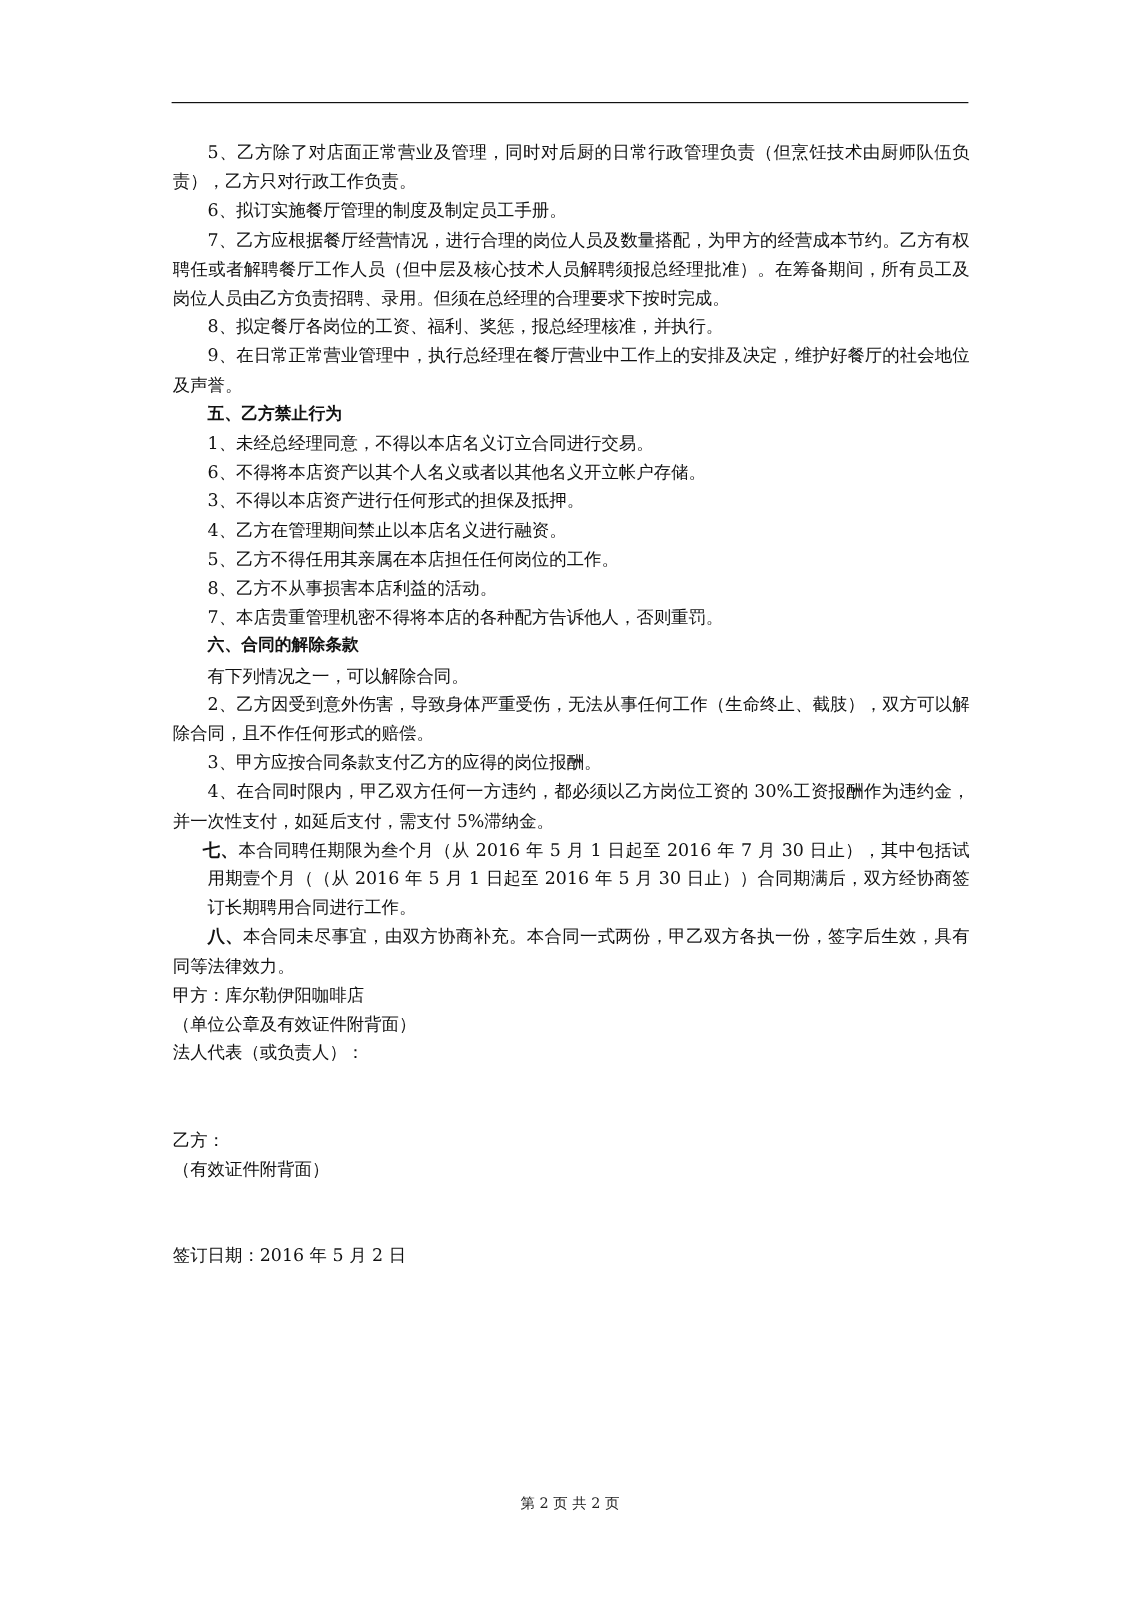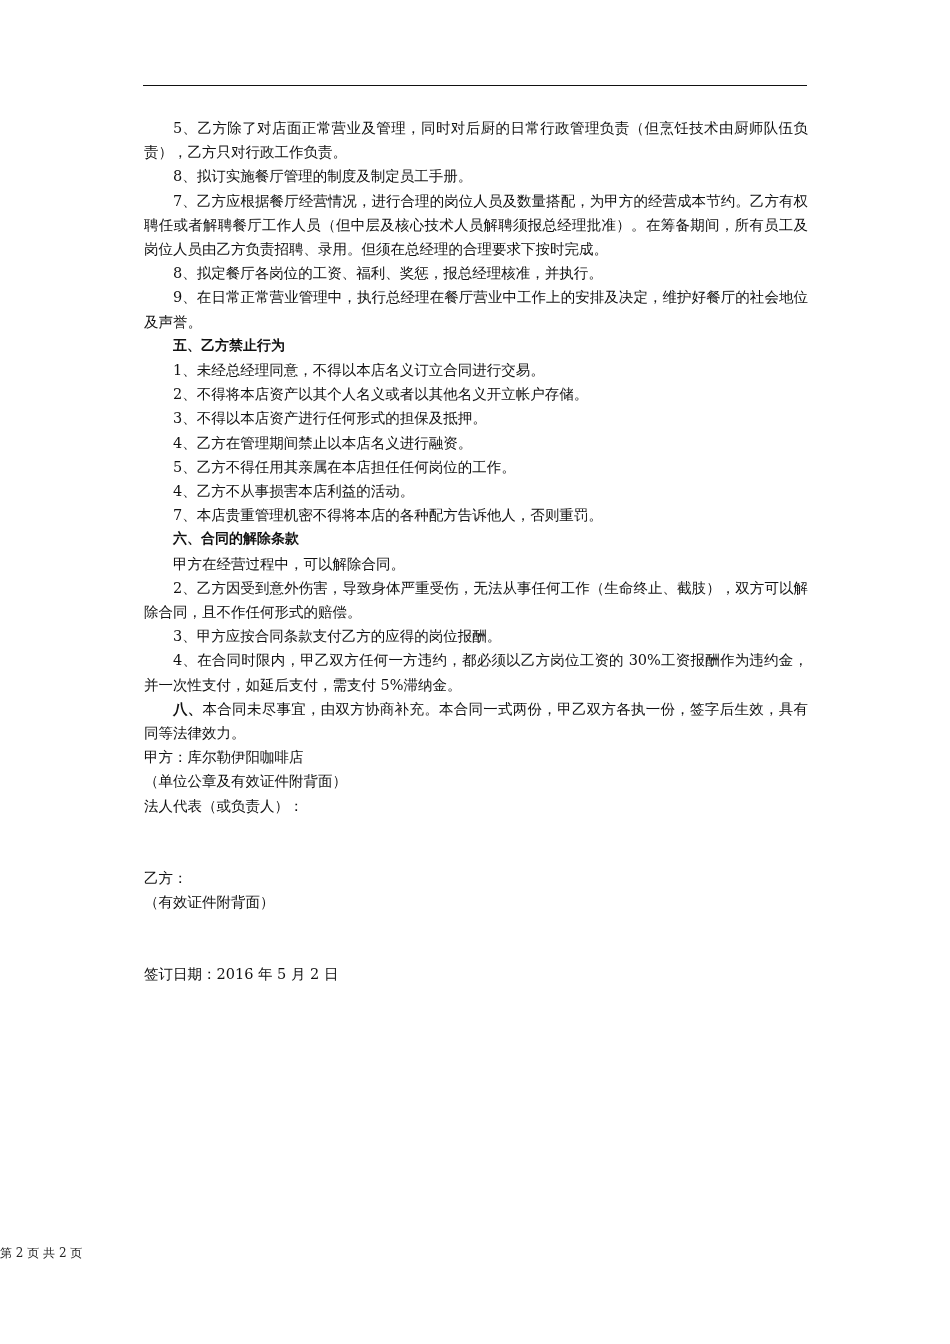--- a/index.html
+++ b/index.html
@@ -10,50 +10,51 @@
   .content { position: absolute; left: 144px; top: 116px; width: 664px; font-size: 14.5px; line-height: 24.2px; }
   .p { margin: 0; text-align: justify; }
   .indent { text-indent: 29px; }
   .head { font-weight: bold; padding-left: 29px; font-family: Liberation Mono, monospace; font-size: 14px; }
   .bold { font-weight: bold; }
   .clause7 { padding-left: 29px; text-indent: 0; }
   .clause7 .first { margin-left: -4px; }
   .gap-large { height: 48px; }
   .gap-xl { height: 48px; }
   .right { }
-  .footer { position: absolute; left: 0; width: 950px; top: 1245px; text-align: left; font-size: 12px; color: #222; }
+  .footer { position: absolute; left: 0; width: 950px; top: 1245px; text-align: center; font-size: 12px; color: #222; }
 </style>
 </head>
 <body>
 
 <div class="page">
   <div class="header-rule"></div>
 
   <div class="content">
     <p class="p indent">5、乙方除了对店面正常营业及管理，同时对后厨的日常行政管理负责（但烹饪技术由厨师队伍负责），乙方只对行政工作负责。</p>
-    <p class="p indent">8、拟订实施餐厅管理的制度及制定员工手册。</p>
+    <p class="p indent">6、拟订实施餐厅管理的制度及制定员工手册。</p>
     <p class="p indent">7、乙方应根据餐厅经营情况，进行合理的岗位人员及数量搭配，为甲方的经营成本节约。乙方有权聘任或者解聘餐厅工作人员（但中层及核心技术人员解聘须报总经理批准）。在筹备期间，所有员工及岗位人员由乙方负责招聘、录用。但须在总经理的合理要求下按时完成。</p>
     <p class="p indent">8、拟定餐厅各岗位的工资、福利、奖惩，报总经理核准，并执行。</p>
     <p class="p indent">9、在日常正常营业管理中，执行总经理在餐厅营业中工作上的安排及决定，维护好餐厅的社会地位及声誉。</p>
 
     <p class="p head">五、乙方禁止行为</p>
     <p class="p indent">1、未经总经理同意，不得以本店名义订立合同进行交易。</p>
-    <p class="p indent">2、不得将本店资产以其个人名义或者以其他名义开立帐户存储。</p>
+    <p class="p indent">6、不得将本店资产以其个人名义或者以其他名义开立帐户存储。</p>
     <p class="p indent">3、不得以本店资产进行任何形式的担保及抵押。</p>
     <p class="p indent">4、乙方在管理期间禁止以本店名义进行融资。</p>
     <p class="p indent">5、乙方不得任用其亲属在本店担任任何岗位的工作。</p>
-    <p class="p indent">4、乙方不从事损害本店利益的活动。</p>
+    <p class="p indent">8、乙方不从事损害本店利益的活动。</p>
     <p class="p indent">7、本店贵重管理机密不得将本店的各种配方告诉他人，否则重罚。</p>
 
     <p class="p head">六、合同的解除条款</p>
-    <p class="p indent">甲方在经营过程中，可以解除合同。</p>
+    <p class="p indent">有下列情况之一，可以解除合同。</p>
     <p class="p indent">2、乙方因受到意外伤害，导致身体严重受伤，无法从事任何工作（生命终止、截肢），双方可以解除合同，且不作任何形式的赔偿。</p>
     <p class="p indent">3、甲方应按合同条款支付乙方的应得的岗位报酬。</p>
     <p class="p indent">4、在合同时限内，甲乙双方任何一方违约，都必须以乙方岗位工资的 30%工资报酬作为违约金，并一次性支付，如延后支付，需支付 5%滞纳金。</p>
 
+    <p class="p clause7"><span class="bold first">七、</span><span>本合同聘任期限为叁个月（从 2016 年 5 月 1 日起至 2016 年 7 月  30 日止），其中包括试用期壹个月（（从 2016 年 5 月 1 日起至 2016 年 5 月  30 日止））合同期满后，双方经协商签订长期聘用合同进行工作。</span></p>
 
     <p class="p indent"><span class="bold">八、</span><span>本合同未尽事宜，由双方协商补充。本合同一式两份，甲乙双方各执一份，签字后生效，具有同等法律效力。</span></p>
 
     <p class="p">甲方：库尔勒伊阳咖啡店</p>
     <p class="p">（单位公章及有效证件附背面）</p>
     <p class="p">法人代表（或负责人）：</p>
 
     <div class="gap-large"></div>
 
     <p class="p">乙方：</p>

